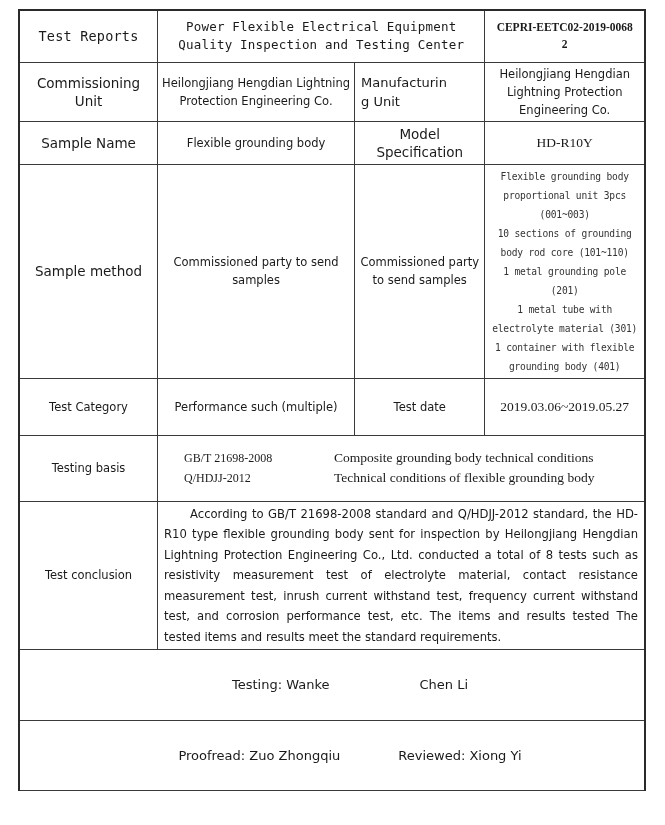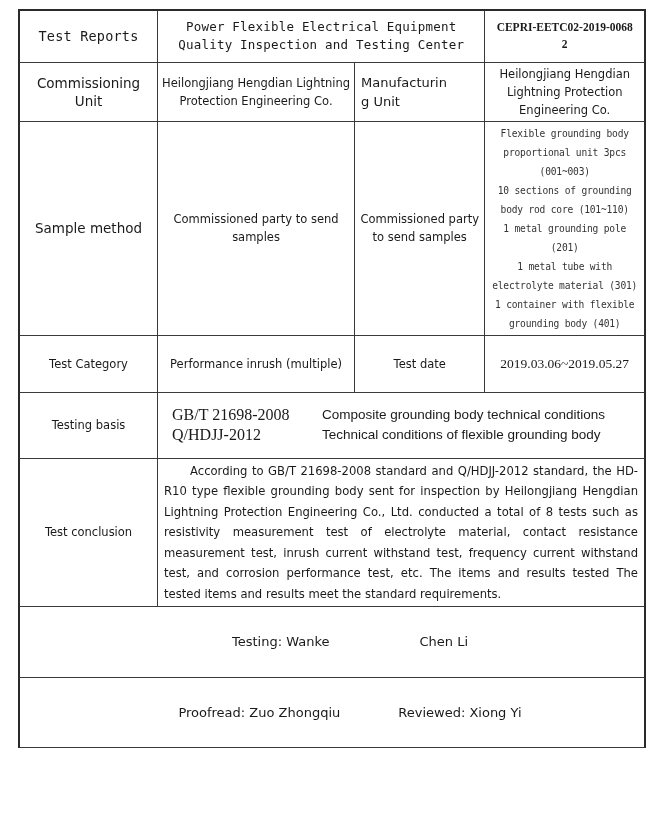--- a/index.html
+++ b/index.html
@@ -24,22 +24,22 @@
     }
     .mono { font-family: "DejaVu Sans Mono", monospace !important; font-size: 12.5px !important; letter-spacing: 0.2px; }
     .serif { font-family: "Liberation Serif", serif !important; }
     .bold { font-weight: bold; }
     .lbl-lg { font-size: 13.5px !important; }
     .code-cell { font-size: 11.5px !important; line-height: 17px !important; }
     .sample-list { font-family: "DejaVu Sans Mono", monospace !important; font-size: 9.6px !important; line-height: 19px !important; color: #333; padding: 2px 2px !important; letter-spacing: -0.2px; }
     .date-cell { font-family: "Liberation Serif", serif !important; font-size: 13.5px !important; }
     .basis-cell { text-align: left !important; padding-left: 14px !important; }
     .basis-row { display: flex; line-height: 20px; }
-    .basis-code { font-family: "Liberation Serif", serif; font-size: 16px; width: 150px; }
-    .basis-title { font-family: Liberation Sans, sans-serif; font-size: 13.5px; }
+    .basis-code { font-family: "Liberation Serif", serif; font-size: 12px; width: 150px; margin-left: 12px; }
+    .basis-title { font-family: Liberation Serif, serif; font-size: 13.5px; }
     .conclusion-cell { text-align: justify !important; padding: 2px 6px 2px 6px !important; line-height: 20.5px !important; font-size: 11.6px !important; }
     .conclusion-cell p { margin: 0; text-indent: 26px; text-align: justify; }
     .remark-cell { text-align: left !important; padding-left: 6px !important; }
     .sign-cell { text-align: center; padding-left: 40px !important; font-size: 13px !important; border-radius: 27px; }
     .sign-cell span { display: inline-block; }
     .sign-gap-1 { width: 90px; }
     .sign-gap-2 { width: 58px; }
     .manu { text-align: left !important; padding-left: 6px !important; font-size: 13px !important; line-height: 19px !important; }
     .manu .l1 { display: block; text-align: left; padding-right: 14px; }
     .c1 { width: 135px; }
@@ -72,37 +72,43 @@
     <tr style="height:59px">
       <td class="lbl-lg">Commissioning Unit</td>
       <td>Heilongjiang Hengdian Lightning Protection Engineering Co.</td>
       <td class="manu">
         <span class="l1">Manufacturin</span>
         <span>g Unit</span>
       </td>
       <td>Heilongjiang Hengdian Lightning Protection Engineering Co.</td>
     </tr>
 
+    <tr style="height:43px">
+      <td class="lbl-lg">Sample Name</td>
+      <td>Flexible grounding body</td>
+      <td class="lbl-lg">Model Specification</td>
+      <td class="serif lbl-lg">HD-R10Y</td>
+    </tr>
 
     <tr style="height:195px">
       <td class="lbl-lg">Sample method</td>
       <td>Commissioned party to send samples</td>
       <td>Commissioned party to send samples</td>
       <td class="sample-list">
         <div>Flexible grounding body proportional unit 3pcs (001~003)</div>
         <div>10 sections of grounding body rod core (101~110)</div>
         <div>1 metal grounding pole (201)</div>
         <div>1 metal tube with electrolyte material (301)</div>
         <div>1 container with flexible grounding body (401)</div>
       </td>
     </tr>
 
     <tr style="height:57px">
       <td>Test Category</td>
-      <td>Performance inrush (multiple)</td>
+      <td>Performance such (multiple)</td>
       <td>Test date</td>
       <td class="date-cell">2019.03.06~2019.05.27</td>
     </tr>
 
     <tr style="height:66px">
       <td>Testing basis</td>
       <td class="basis-cell" colspan="3">
         <div class="basis-row">
           <span class="basis-code">GB/T 21698-2008</span>
           <span class="basis-title">Composite grounding body technical conditions</span>

